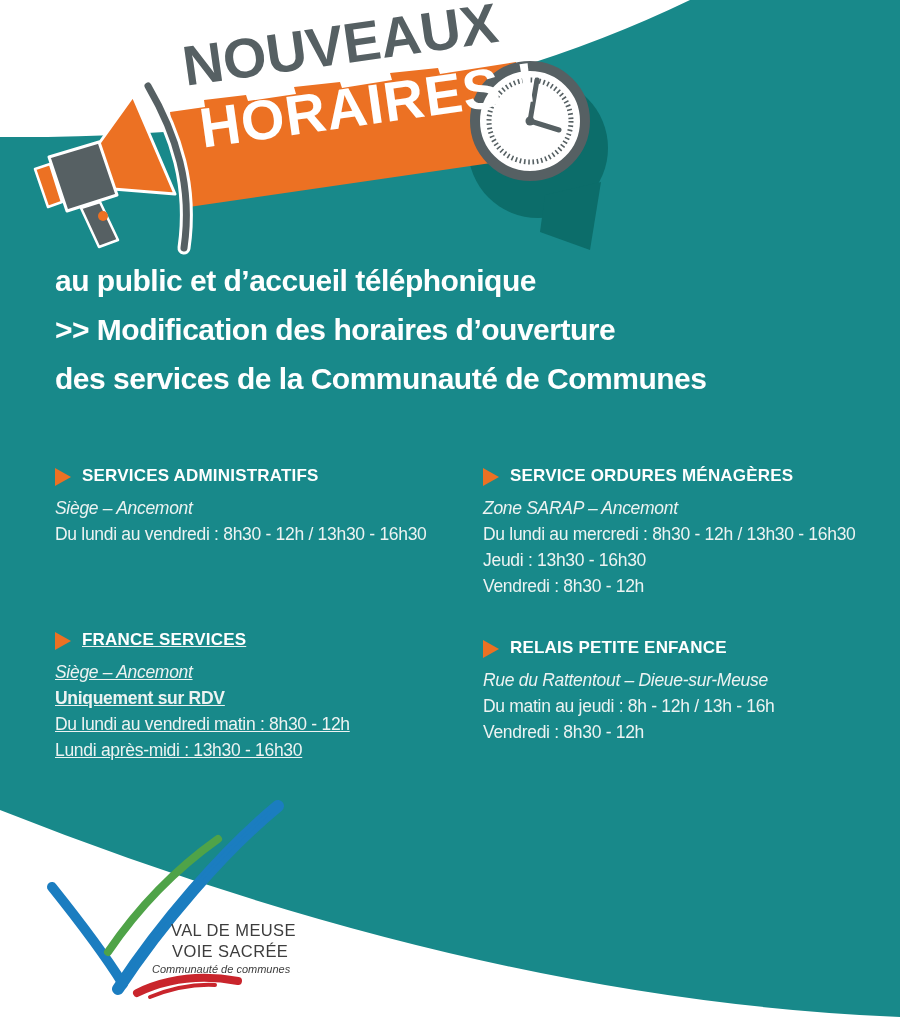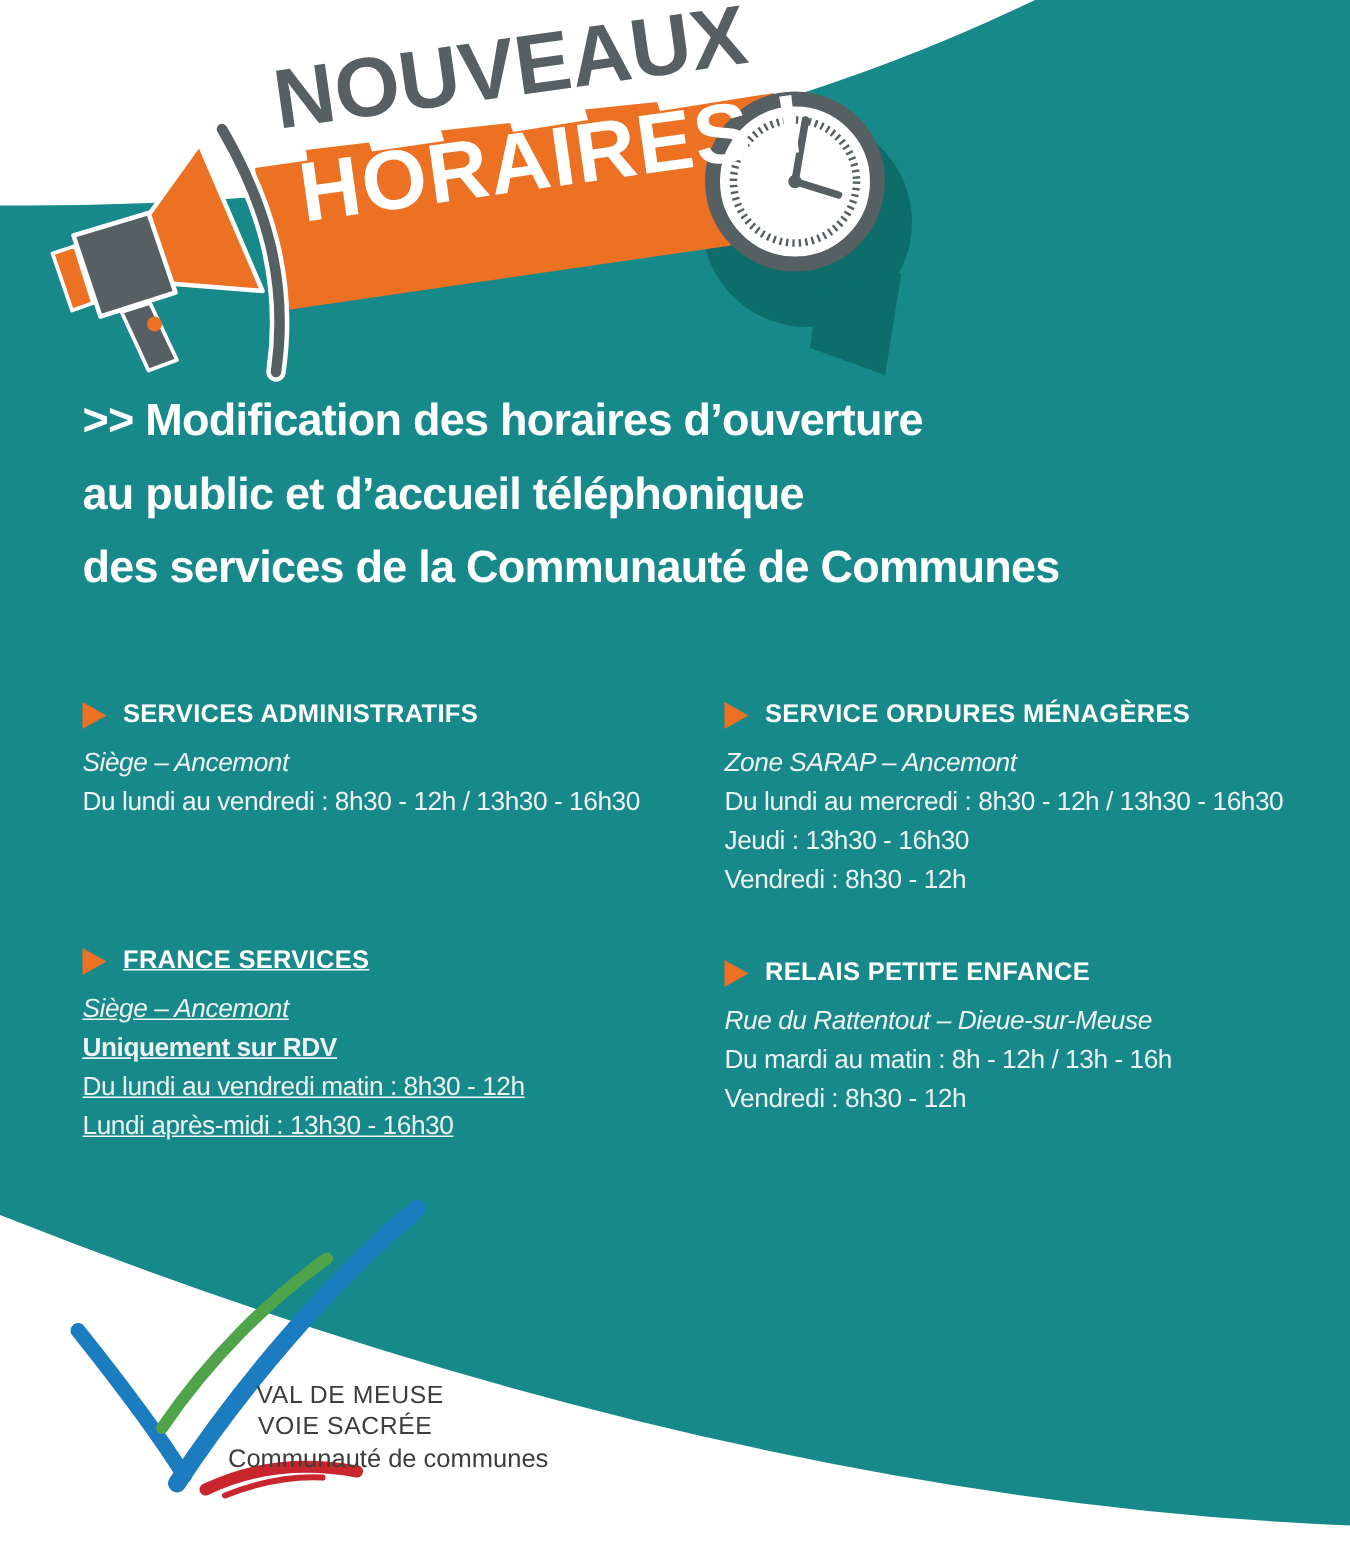--- a/index.html
+++ b/index.html
@@ -41,21 +41,21 @@
   .title-row .title{color:#ffffff;font-weight:bold;font-size:17px;letter-spacing:0.2px;white-space:nowrap;}
   .tri{width:0;height:0;border-left:16px solid #ec7123;border-top:9px solid transparent;border-bottom:9px solid transparent;}
   .loc{font-style:italic;line-height:26px;white-space:nowrap;}
   .note{font-weight:bold;text-decoration:underline;line-height:26px;white-space:nowrap;}
   .hours div{line-height:26px;white-space:nowrap;}
 
   
   .logo-text{position:absolute;left:152px;top:921px;color:#3d3d3d;white-space:nowrap;}
   .logo-text .l1{font-weight:normal;font-size:16.5px;letter-spacing:0.4px;margin-left:19px;}
   .logo-text .l2{font-weight:normal;font-size:16.5px;letter-spacing:0.4px;margin-left:20px;margin-top:2px;}
-  .logo-text .l3{font-size:17px;margin-top:2px;}
+  .logo-text .l3{font-style:italic;font-size:11px;margin-top:2px;}
 </style>
 </head>
 <body>
 
 <div class="poster">
 
   <svg class="bg" viewBox="0 0 900 1029">
 
     <path d="M0,137 Q400,140 690,0 L900,0 L900,1017 Q480,1000 0,810 Z" fill="#18898a"></path>
 
@@ -96,22 +96,22 @@
     <g>
       <path d="M137,993 C170,977 205,975 238,981" fill="none" stroke="#c9252c" stroke-width="8" stroke-linecap="round"></path>
       <path d="M150,997 C175,987 195,984 215,985" fill="none" stroke="#c9252c" stroke-width="4" stroke-linecap="round"></path>
     </g>
   </svg>
 
   <div class="nouveaux">NOUVEAUX</div>
   <div class="horaires">HORAIRES !</div>
 
   <div class="heading">
+    <div>au public et d’accueil téléphonique</div>
     <div>&gt;&gt; Modification des horaires d’ouverture</div>
-    <div>au public et d’accueil téléphonique</div>
     <div>des services de la Communauté de Communes</div>
   </div>
 
   <section class="section s0">
     <div class="title-row">
       <span class="tri"></span>
       <span class="title">SERVICES ADMINISTRATIFS</span>
     </div>
     <div class="loc">Siège – Ancemont</div>
     <div class="hours">
@@ -145,21 +145,21 @@
     </div>
   </section>
 
   <section class="section s3">
     <div class="title-row">
       <span class="tri"></span>
       <span class="title">RELAIS PETITE ENFANCE</span>
     </div>
     <div class="loc">Rue du Rattentout – Dieue-sur-Meuse</div>
     <div class="hours">
-      <div>Du mardi au matin : 8h - 12h / 13h - 16h</div>
+      <div>Du matin au jeudi : 8h - 12h / 13h - 16h</div>
       <div>Vendredi : 8h30 - 12h</div>
     </div>
   </section>
 
   <div class="logo-text">
     <div class="l1">VAL DE MEUSE</div>
     <div class="l2">VOIE SACRÉE</div>
     <div class="l3">Communauté de communes</div>
   </div>
 

